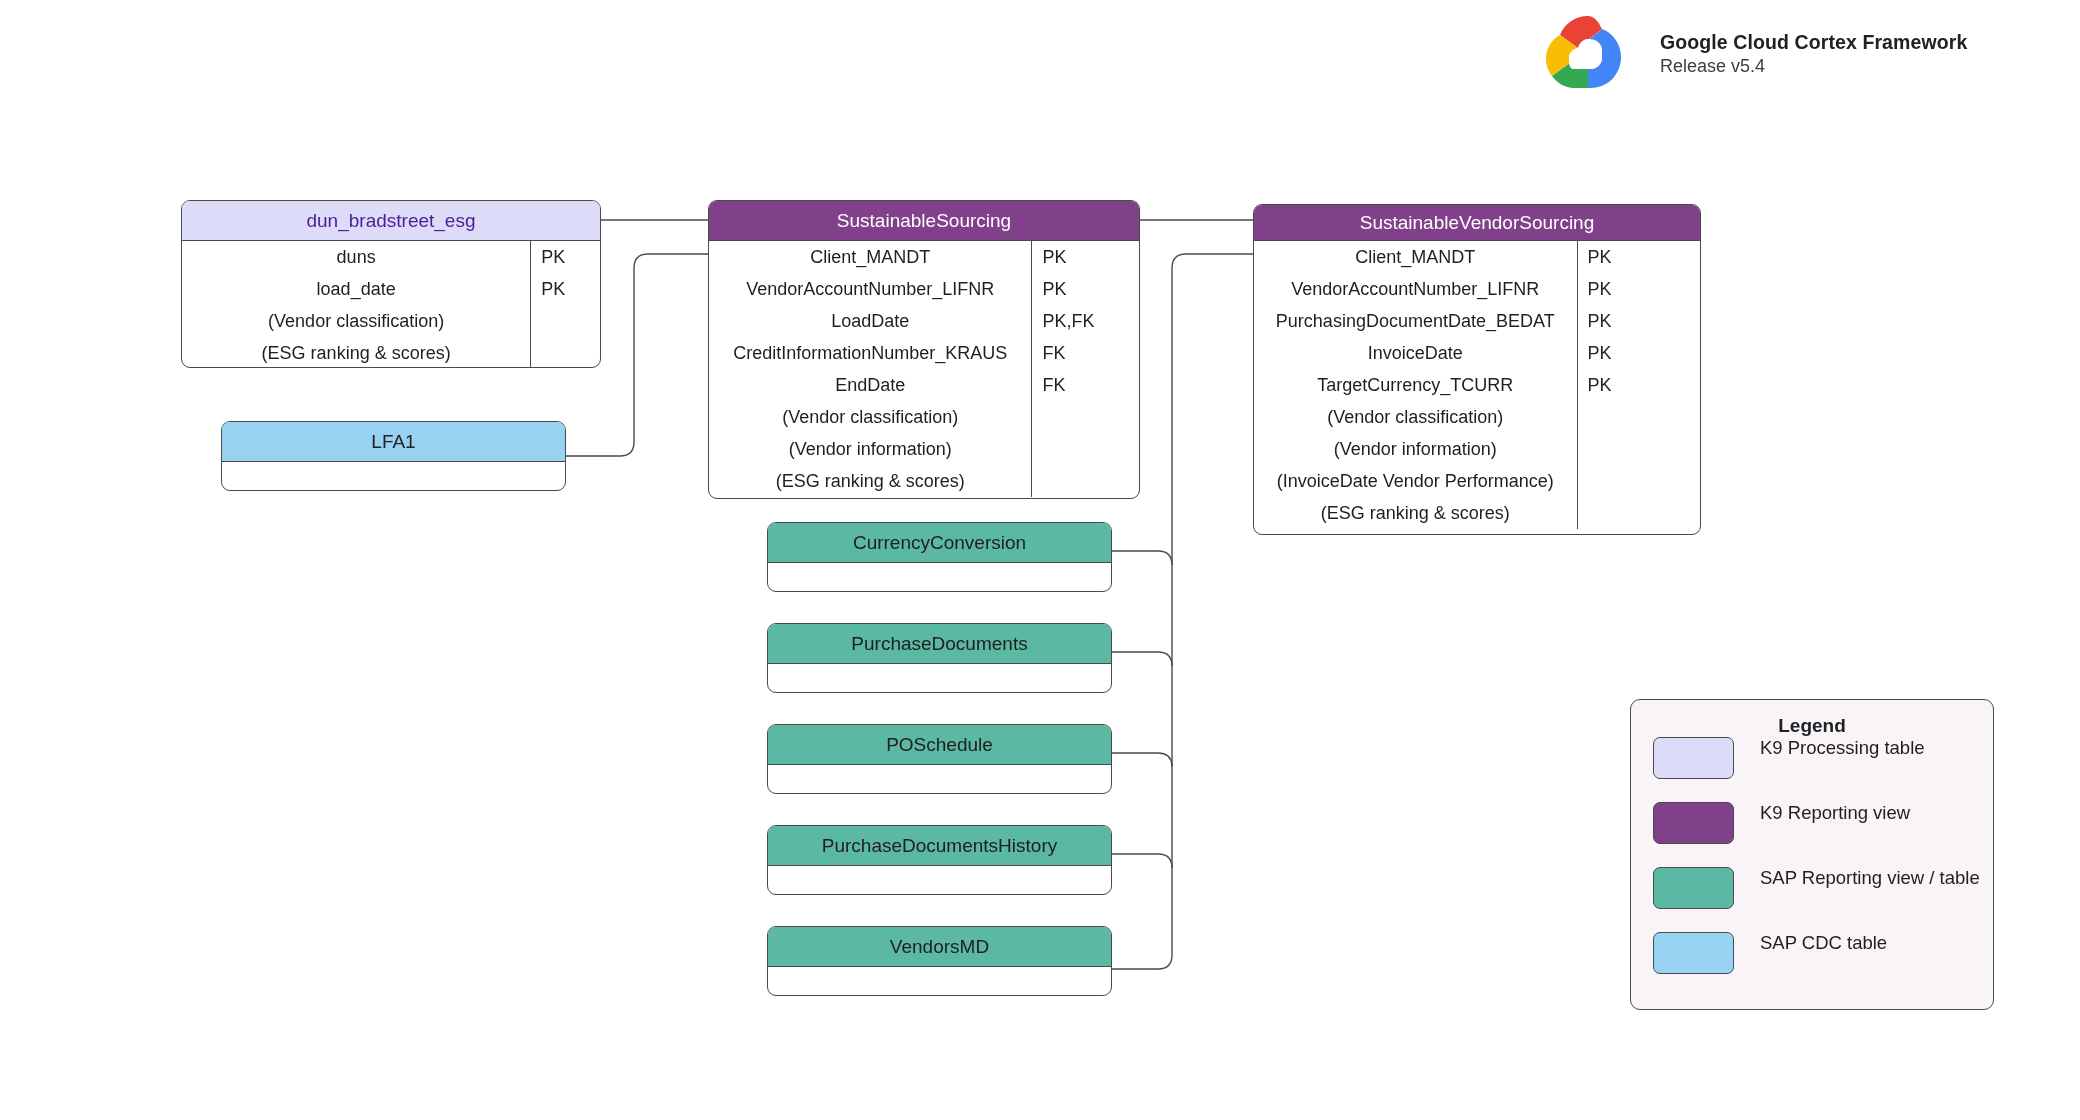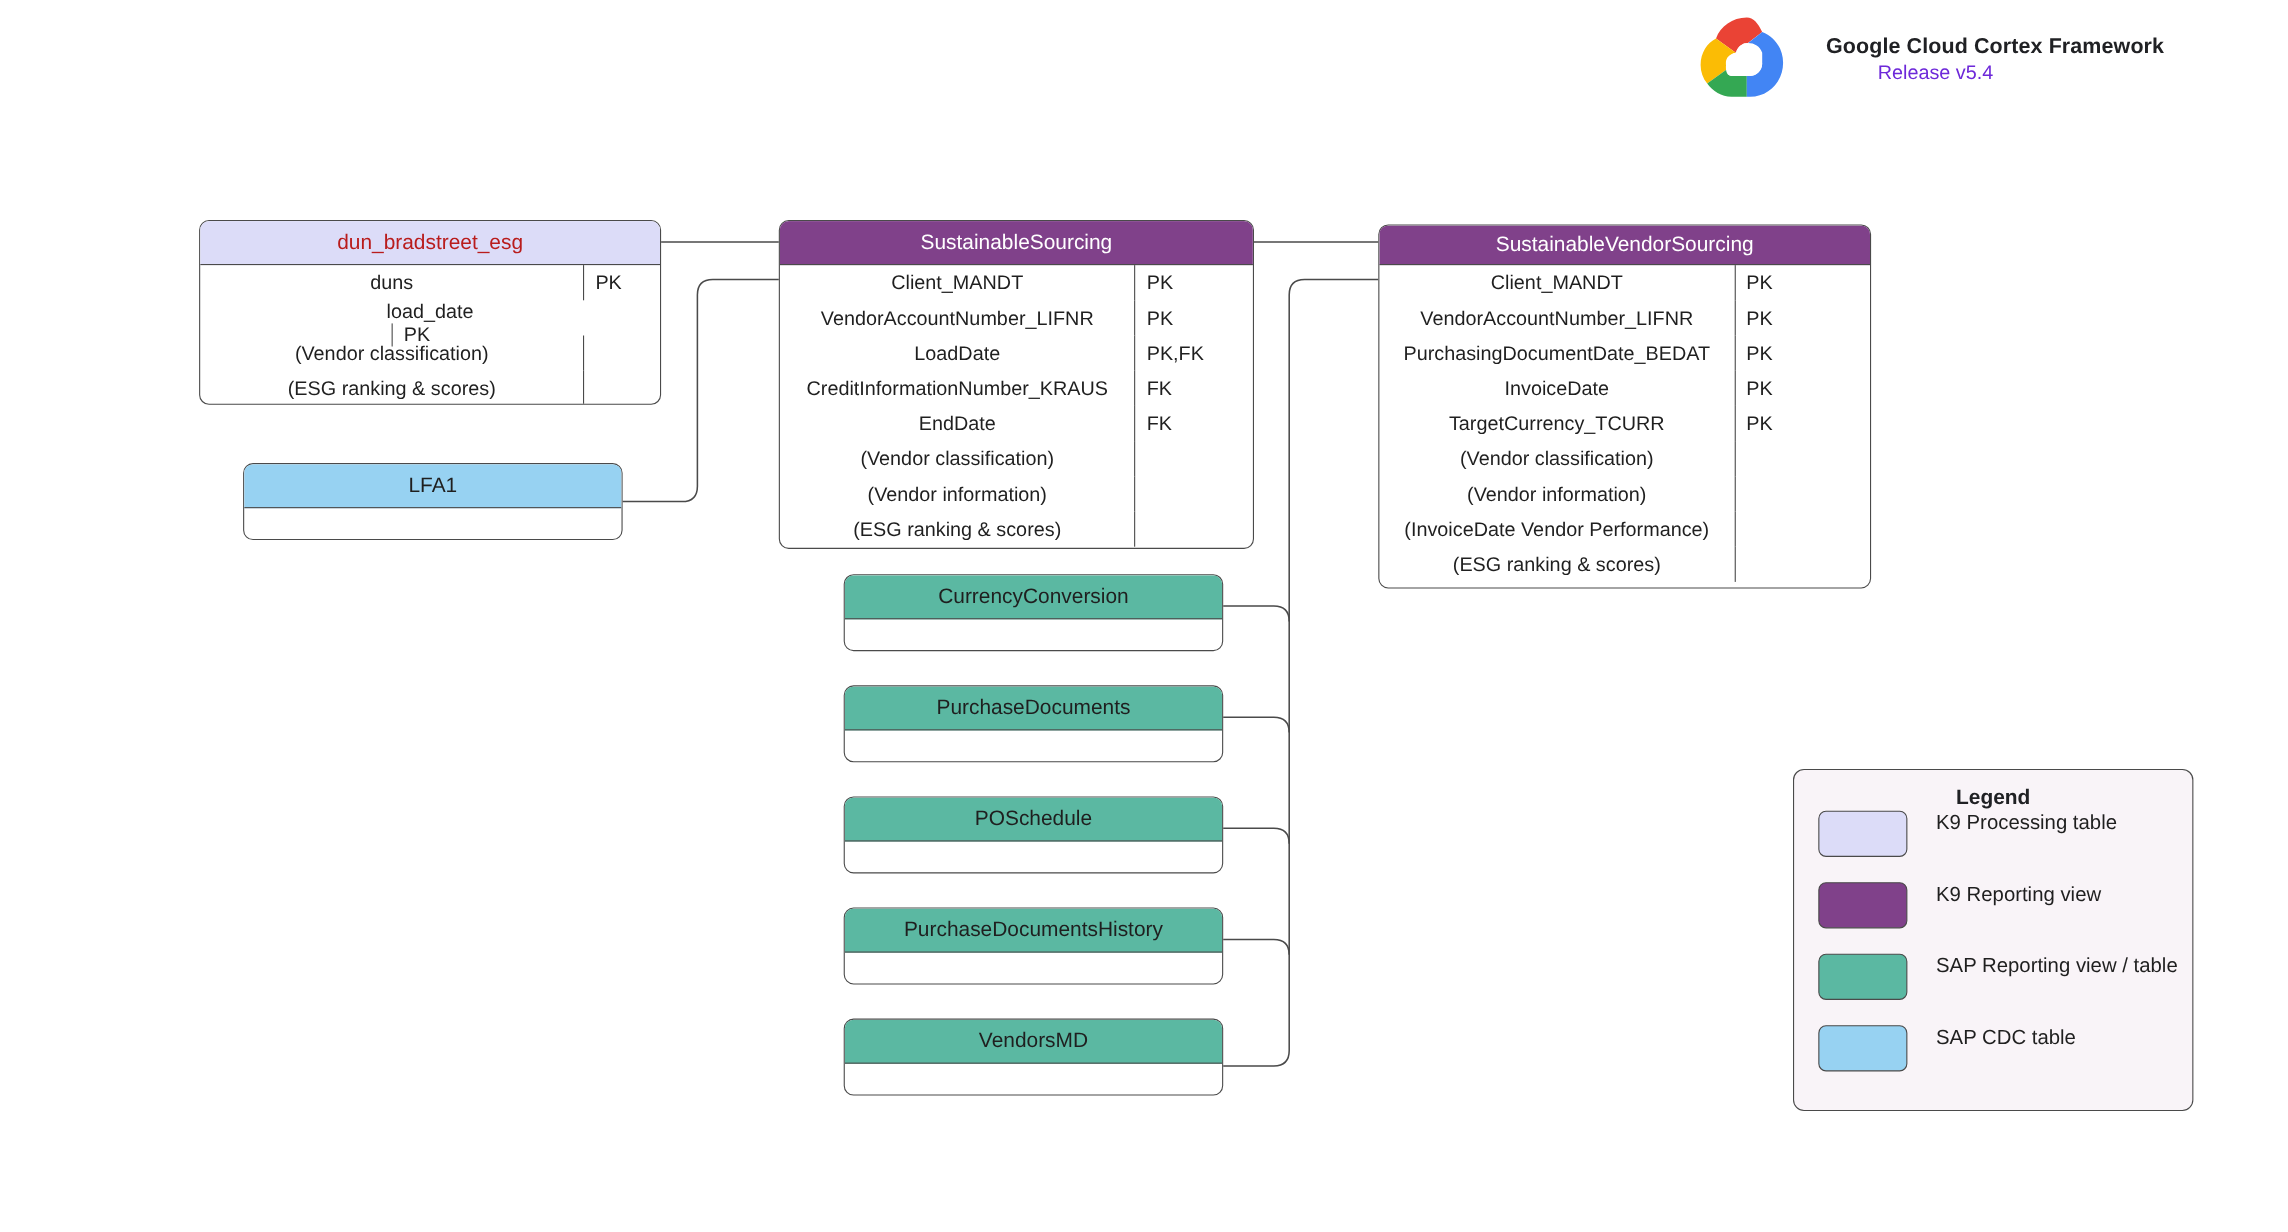--- a/index.html
+++ b/index.html
@@ -43,23 +43,22 @@
   .brand-title {
     font-size: 19.5px;
     font-weight: bold;
     color: #202124;
     letter-spacing: .1px;
     white-space: nowrap;
   }
   .brand-release {
     font-size: 18px;
     font-weight: normal;
-    color: #6d28d9;
-    white-space: nowrap;
-    margin-left: 47px;
+    color: #404040;
+    white-space: nowrap;
   }
 
   
   .entity {
     position: absolute;
     box-sizing: border-box;
     background: #ffffff;
     border: 1.4px solid #4a4a4a;
     border-radius: 9px;
     z-index: 2;
@@ -99,21 +98,21 @@
     align-items: center;
     justify-content: flex-start;
     font-size: 18px;
     padding-left: 10px;
     border-left: 1.4px solid #4a4a4a;
     white-space: nowrap;
   }
   .empty-body { width: 100%; }
 
   
-  .hdr-k9proc  { background: #dcdcf8; color: #b91c1c; }
+  .hdr-k9proc  { background: #dcdcf8; color: #4c1d95; }
   .hdr-k9view  { background: #80418a; color: #ffffff; }
   .hdr-sapcdc  { background: #97d2f2; color: #1f1f1f; }
   .hdr-sapview { background: #5bb8a2; color: #1f1f1f; }
 
   
   .legend {
     position: absolute;
     left: 1630px;
     top: 699px;
     width: 364px;
@@ -190,21 +189,21 @@
 </div>
 
 <div id="entity-layer">
     <div class="entity" style="left: 181px; top: 200px; width: 420px; height: 168px;">
       <div class="entity-header hdr-k9proc" style="height: 40px;">dun_bradstreet_esg</div>
       <div class="entity-body" style="height: 128px;">
         <div class="row" style="height: 32px;">
           <div class="row-field" style="width: 350px; height: 100%;">duns</div>
           <div class="row-key" style="width: 70px; height: 100%;">PK</div>
         </div>
-        <div class="row" style="height: 32px; flex-direction: column;">
+        <div class="row" style="height: 32px;">
           <div class="row-field" style="width: 350px; height: 100%;">load_date</div>
           <div class="row-key" style="width: 70px; height: 100%;">PK</div>
         </div>
         <div class="row" style="height: 32px;">
           <div class="row-field" style="width: 350px; height: 100%;">(Vendor classification)</div>
           <div class="row-key" style="width: 70px; height: 100%;"></div>
         </div>
         <div class="row" style="height: 32px;">
           <div class="row-field" style="width: 350px; height: 100%;">(ESG ranking &amp; scores)</div>
           <div class="row-key" style="width: 70px; height: 100%;"></div>

